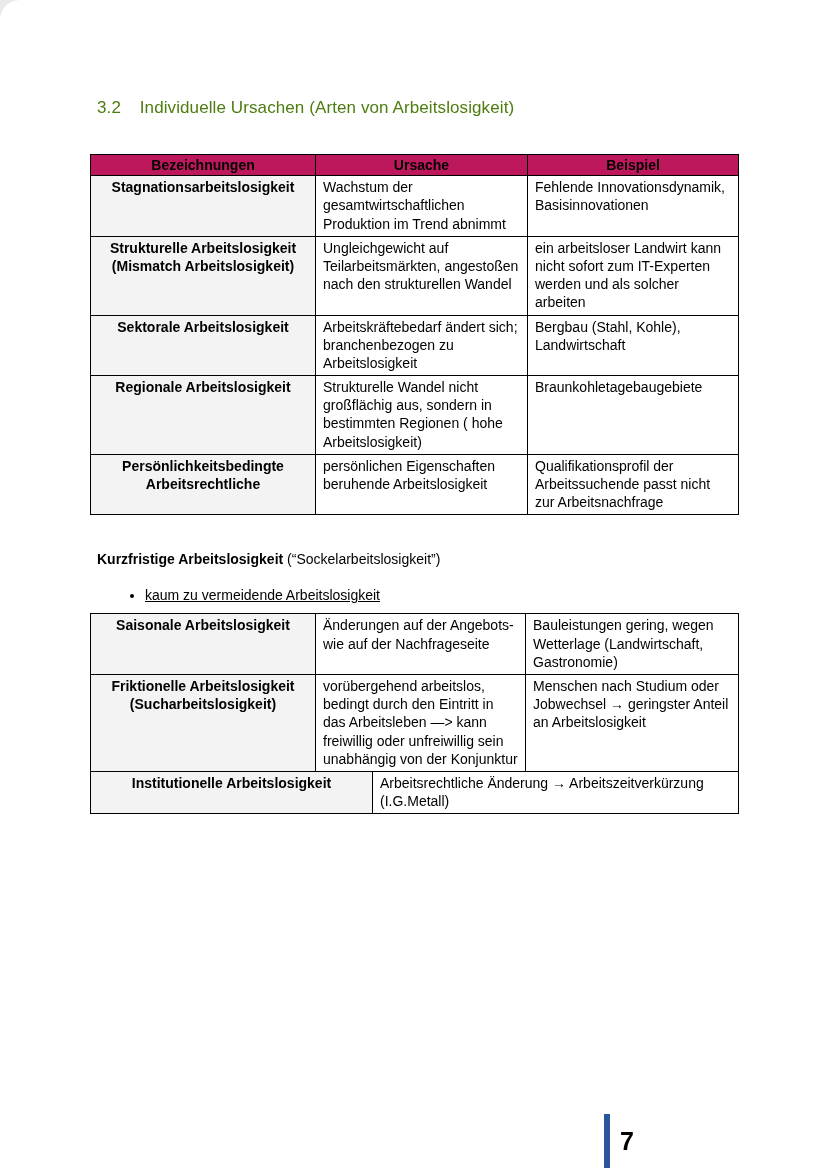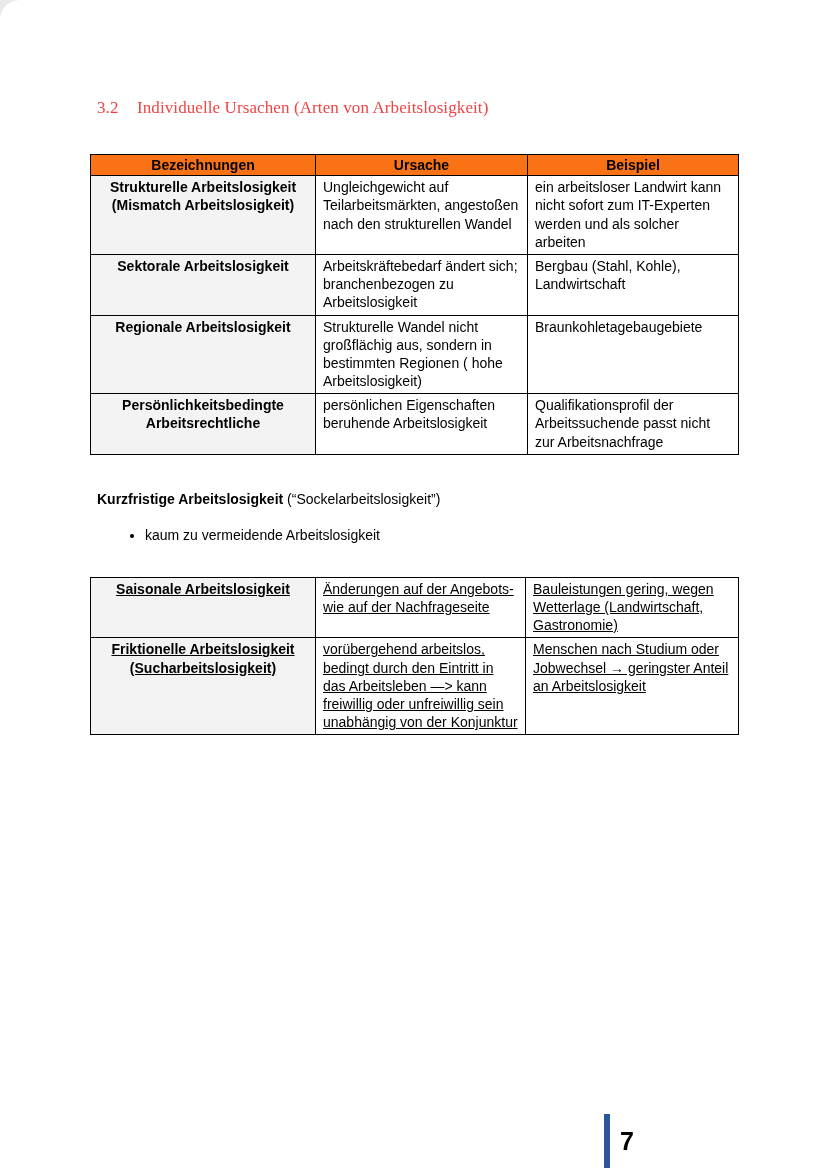--- a/index.html
+++ b/index.html
@@ -27,43 +27,42 @@
     content: "";
     position: absolute; inset: 0;
     background: #ffffff;
     border-radius: 20px 0 0 0;
   }
 
   .heading {
     margin: 0 0 36px 97px;
     font-size: 17px;
     font-weight: 400;
-    color: #ef4444;
+    color: #4d7c0f;
     letter-spacing: 0.1px;
-    font-family: Liberation Serif, serif;
   }
   .heading .num { margin-right: 14px; }
 
   table {
     margin-left: 90px;
     border-collapse: collapse;
     width: 648px;
     font-size: 14px;
     table-layout: fixed;
   }
   th, td {
     border: 1px solid #000;
     padding: 2px 7px 3px 7px;
     vertical-align: top;
     line-height: 1.3;
     box-sizing: border-box;
     overflow-wrap: break-word;
   }
   th {
-    background: #f97316;
+    background: #be185d;
     font-weight: 700;
     text-align: center;
     padding-top: 1px; padding-bottom: 1px;
   }
   td.name-cell {
     font-weight: 700;
     text-align: center;
     background: #f3f3f3;
   }
   td.text-cell { text-align: left; background: #ffffff; }
@@ -71,24 +70,25 @@
   .subhead {
     margin: 36px 0 0 97px;
     font-size: 14px;
   }
   .subhead .b { font-weight: 700; }
 
   ul.bullets {
     margin: 20px 0 2px 0;
     padding-left: 145px;
     font-size: 14px;
+    text-decoration: underline;
   }
   ul.bullets li { margin: 0; }
 
-  .t2 { margin-top: 34px; text-decoration: underline; }
+  .t2 { margin-top: 10px; }
 
   .footer {
     position: absolute;
     left: 604px; top: 1114px;
     display: flex;
     align-items: center;
     height: 54px;
   }
   .footer .bar {
     width: 6px; height: 54px;
@@ -119,20 +119,25 @@
         <col style="width:211px">
     </colgroup>
     <thead>
       <tr>
         <th>Bezeichnungen</th>
         <th>Ursache</th>
         <th>Beispiel</th>
       </tr>
     </thead>
     <tbody>
+      <tr>
+        <td class="name-cell">Stagnationsarbeitslosigkeit</td>
+        <td class="text-cell">Wachstum der gesamtwirtschaftlichen Produktion im Trend abnimmt</td>
+        <td class="text-cell">Fehlende Innovationsdynamik, Basisinnovationen</td>
+      </tr>
       <tr>
         <td class="name-cell">Strukturelle Arbeitslosigkeit (Mismatch Arbeitslosigkeit)</td>
         <td class="text-cell">Ungleichgewicht auf Teilarbeitsmärkten, angestoßen nach den strukturellen Wandel</td>
         <td class="text-cell">ein arbeitsloser Landwirt kann nicht sofort zum IT-Experten werden und als solcher arbeiten</td>
       </tr>
       <tr>
         <td class="name-cell">Sektorale Arbeitslosigkeit</td>
         <td class="text-cell">Arbeitskräftebedarf ändert sich; branchenbezogen zu Arbeitslosigkeit</td>
         <td class="text-cell">Bergbau (Stahl, Kohle), Landwirtschaft</td>
       </tr>
@@ -168,20 +173,24 @@
       <tr>
         <td class="name-cell">Saisonale Arbeitslosigkeit</td>
         <td class="text-cell" colspan="2">Änderungen auf der Angebots- wie auf der Nachfrageseite</td>
         <td class="text-cell">Bauleistungen gering, wegen Wetterlage (Landwirtschaft, Gastronomie)</td>
       </tr>
       <tr>
         <td class="name-cell">Friktionelle Arbeitslosigkeit (Sucharbeitslosigkeit)</td>
         <td class="text-cell" colspan="2">vorübergehend arbeitslos, bedingt durch den Eintritt in das Arbeitsleben —&gt; kann freiwillig oder unfreiwillig sein unabhängig von der Konjunktur</td>
         <td class="text-cell">Menschen nach Studium oder Jobwechsel → geringster Anteil an Arbeitslosigkeit</td>
       </tr>
+      <tr>
+        <td class="name-cell" colspan="2">Institutionelle Arbeitslosigkeit</td>
+        <td class="text-cell" colspan="2">Arbeitsrechtliche Änderung → Arbeitszeitverkürzung (I.G.Metall)</td>
+      </tr>
     </tbody>
   </table>
 
   <div class="footer">
     <div class="bar"></div>
     <div class="pnum">7</div>
   </div>
 </div>
 
 </body></html>

